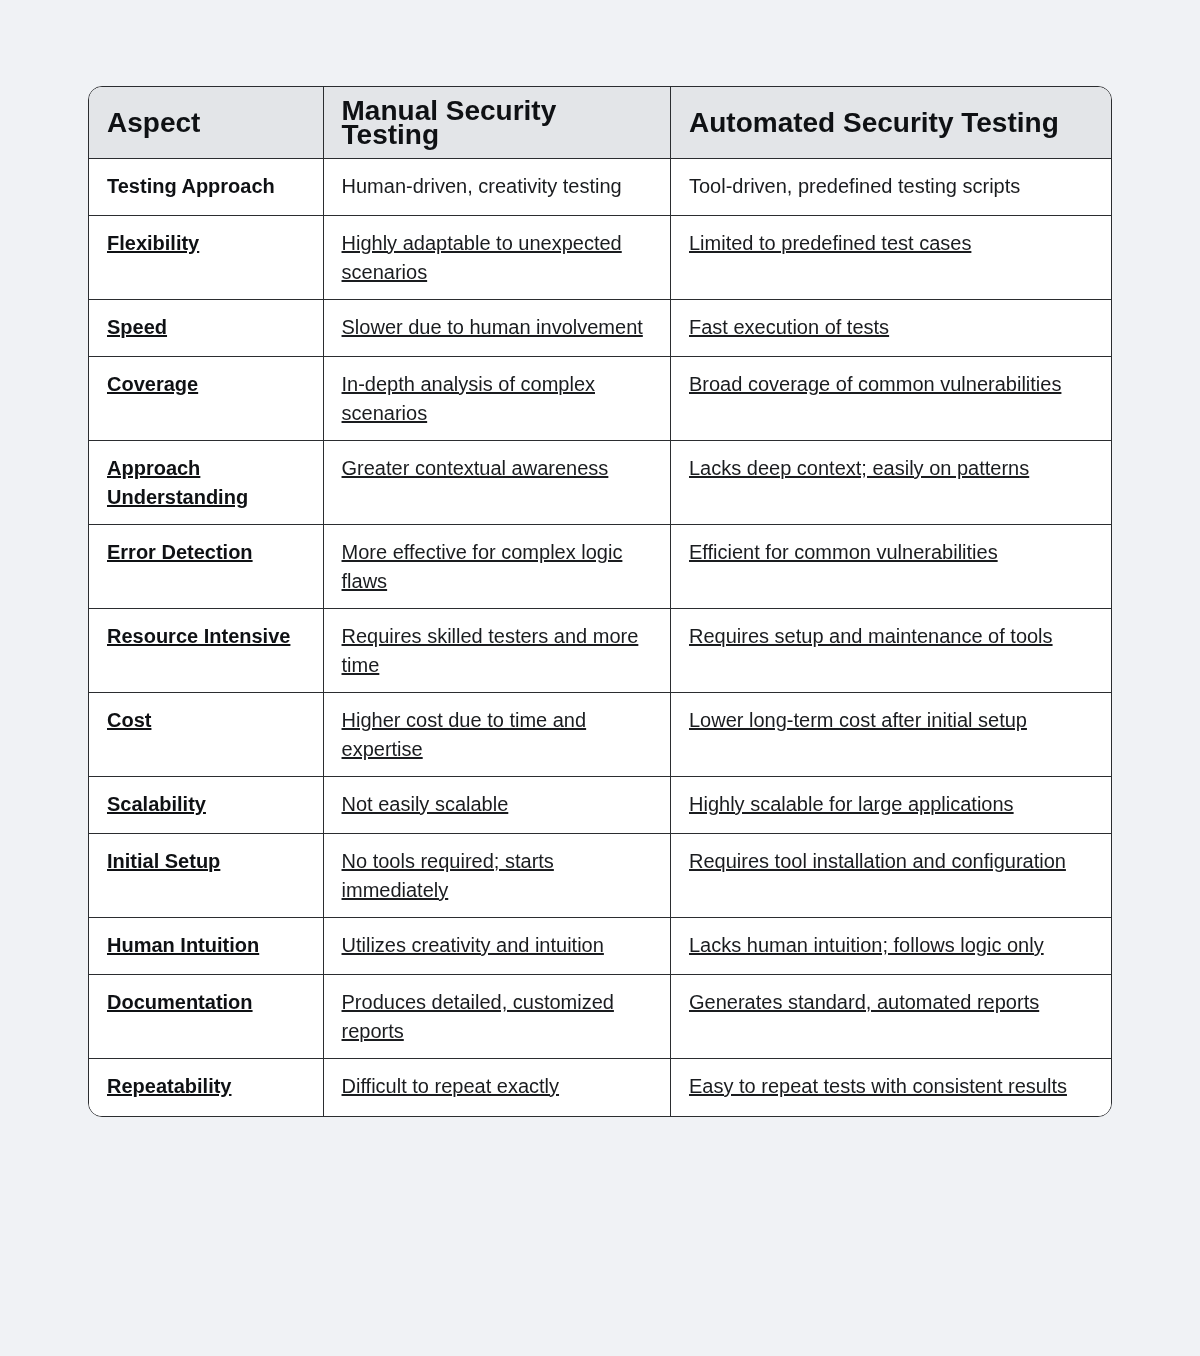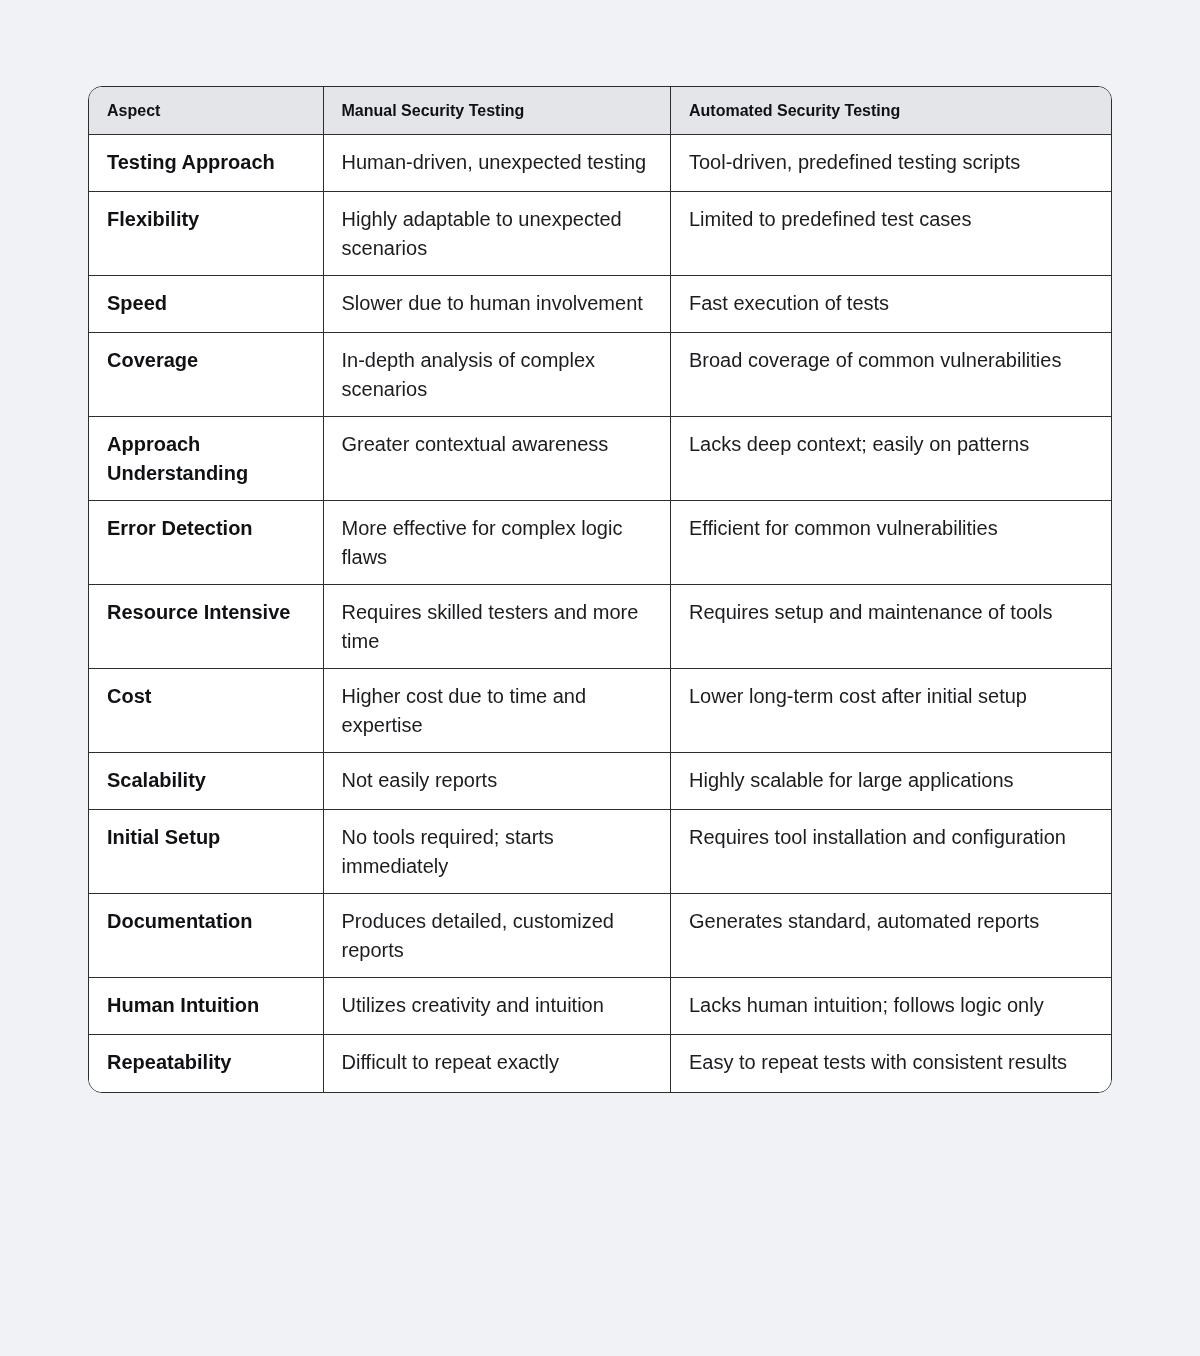--- a/index.html
+++ b/index.html
@@ -27,21 +27,21 @@
     width: 100%;
     border-collapse: collapse;
     table-layout: fixed;
   }
   col.c-aspect    { width: 22.9%; }
   col.c-manual    { width: 34.0%; }
   col.c-automated { width: 43.1%; }
   table.compare th {
     background: #e3e5e8;
     text-align: left;
-    font-size: 16px;
+    font-size: 28px;
     line-height: 24px;
     font-weight: 700;
     color: #0f1114;
     padding: 12px 18px 11px 18px;
     border-bottom: 1px solid #2b2d30;
   }
   table.compare th:not(:last-child),
   table.compare td:not(:last-child) {
     border-right: 1px solid #2b2d30;
   }
@@ -49,20 +49,21 @@
     vertical-align: top;
     font-size: 20px;
     line-height: 29px;
     padding: 13px 18px 12px 18px;
     color: #1a1c1f;
     background: #ffffff;
   }
   table.compare tbody tr { height: 57px; padding-left: 44px; }
   table.compare tbody tr:not(:first-child) td {
     border-top: 1px solid #2b2d30;
+    text-decoration: underline;
   }
   table.compare td.aspect {
     font-weight: 700;
     color: #0f1114;
   }
 </style>
 </head>
 <body>
 
 <div class="table-card">
@@ -75,21 +76,21 @@
     <thead>
       <tr>
         <th>Aspect</th>
         <th>Manual Security Testing</th>
         <th>Automated Security Testing</th>
       </tr>
     </thead>
     <tbody id="table-body">
         <tr>
           <td class="aspect">Testing Approach</td>
-          <td>Human-driven, unexpected testing</td>
+          <td>Human-driven, creativity testing</td>
           <td>Tool-driven, predefined testing scripts</td>
         </tr>
         <tr>
           <td class="aspect">Flexibility</td>
           <td>Highly adaptable to unexpected scenarios</td>
           <td>Limited to predefined test cases</td>
         </tr>
         <tr>
           <td class="aspect">Speed</td>
           <td>Slower due to human involvement</td>
@@ -115,37 +116,37 @@
           <td>Requires skilled testers and more time</td>
           <td>Requires setup and maintenance of tools</td>
         </tr>
         <tr>
           <td class="aspect">Cost</td>
           <td>Higher cost due to time and expertise</td>
           <td>Lower long-term cost after initial setup</td>
         </tr>
         <tr>
           <td class="aspect">Scalability</td>
-          <td>Not easily reports</td>
+          <td>Not easily scalable</td>
           <td>Highly scalable for large applications</td>
         </tr>
         <tr>
           <td class="aspect">Initial Setup</td>
           <td>No tools required; starts immediately</td>
           <td>Requires tool installation and configuration</td>
         </tr>
         <tr>
+          <td class="aspect">Human Intuition</td>
+          <td>Utilizes creativity and intuition</td>
+          <td>Lacks human intuition; follows logic only</td>
+        </tr>
+        <tr>
           <td class="aspect">Documentation</td>
           <td>Produces detailed, customized reports</td>
           <td>Generates standard, automated reports</td>
-        </tr>
-        <tr>
-          <td class="aspect">Human Intuition</td>
-          <td>Utilizes creativity and intuition</td>
-          <td>Lacks human intuition; follows logic only</td>
         </tr>
         <tr>
           <td class="aspect">Repeatability</td>
           <td>Difficult to repeat exactly</td>
           <td>Easy to repeat tests with consistent results</td>
         </tr>
       </tbody>
   </table>
 </div>
 

